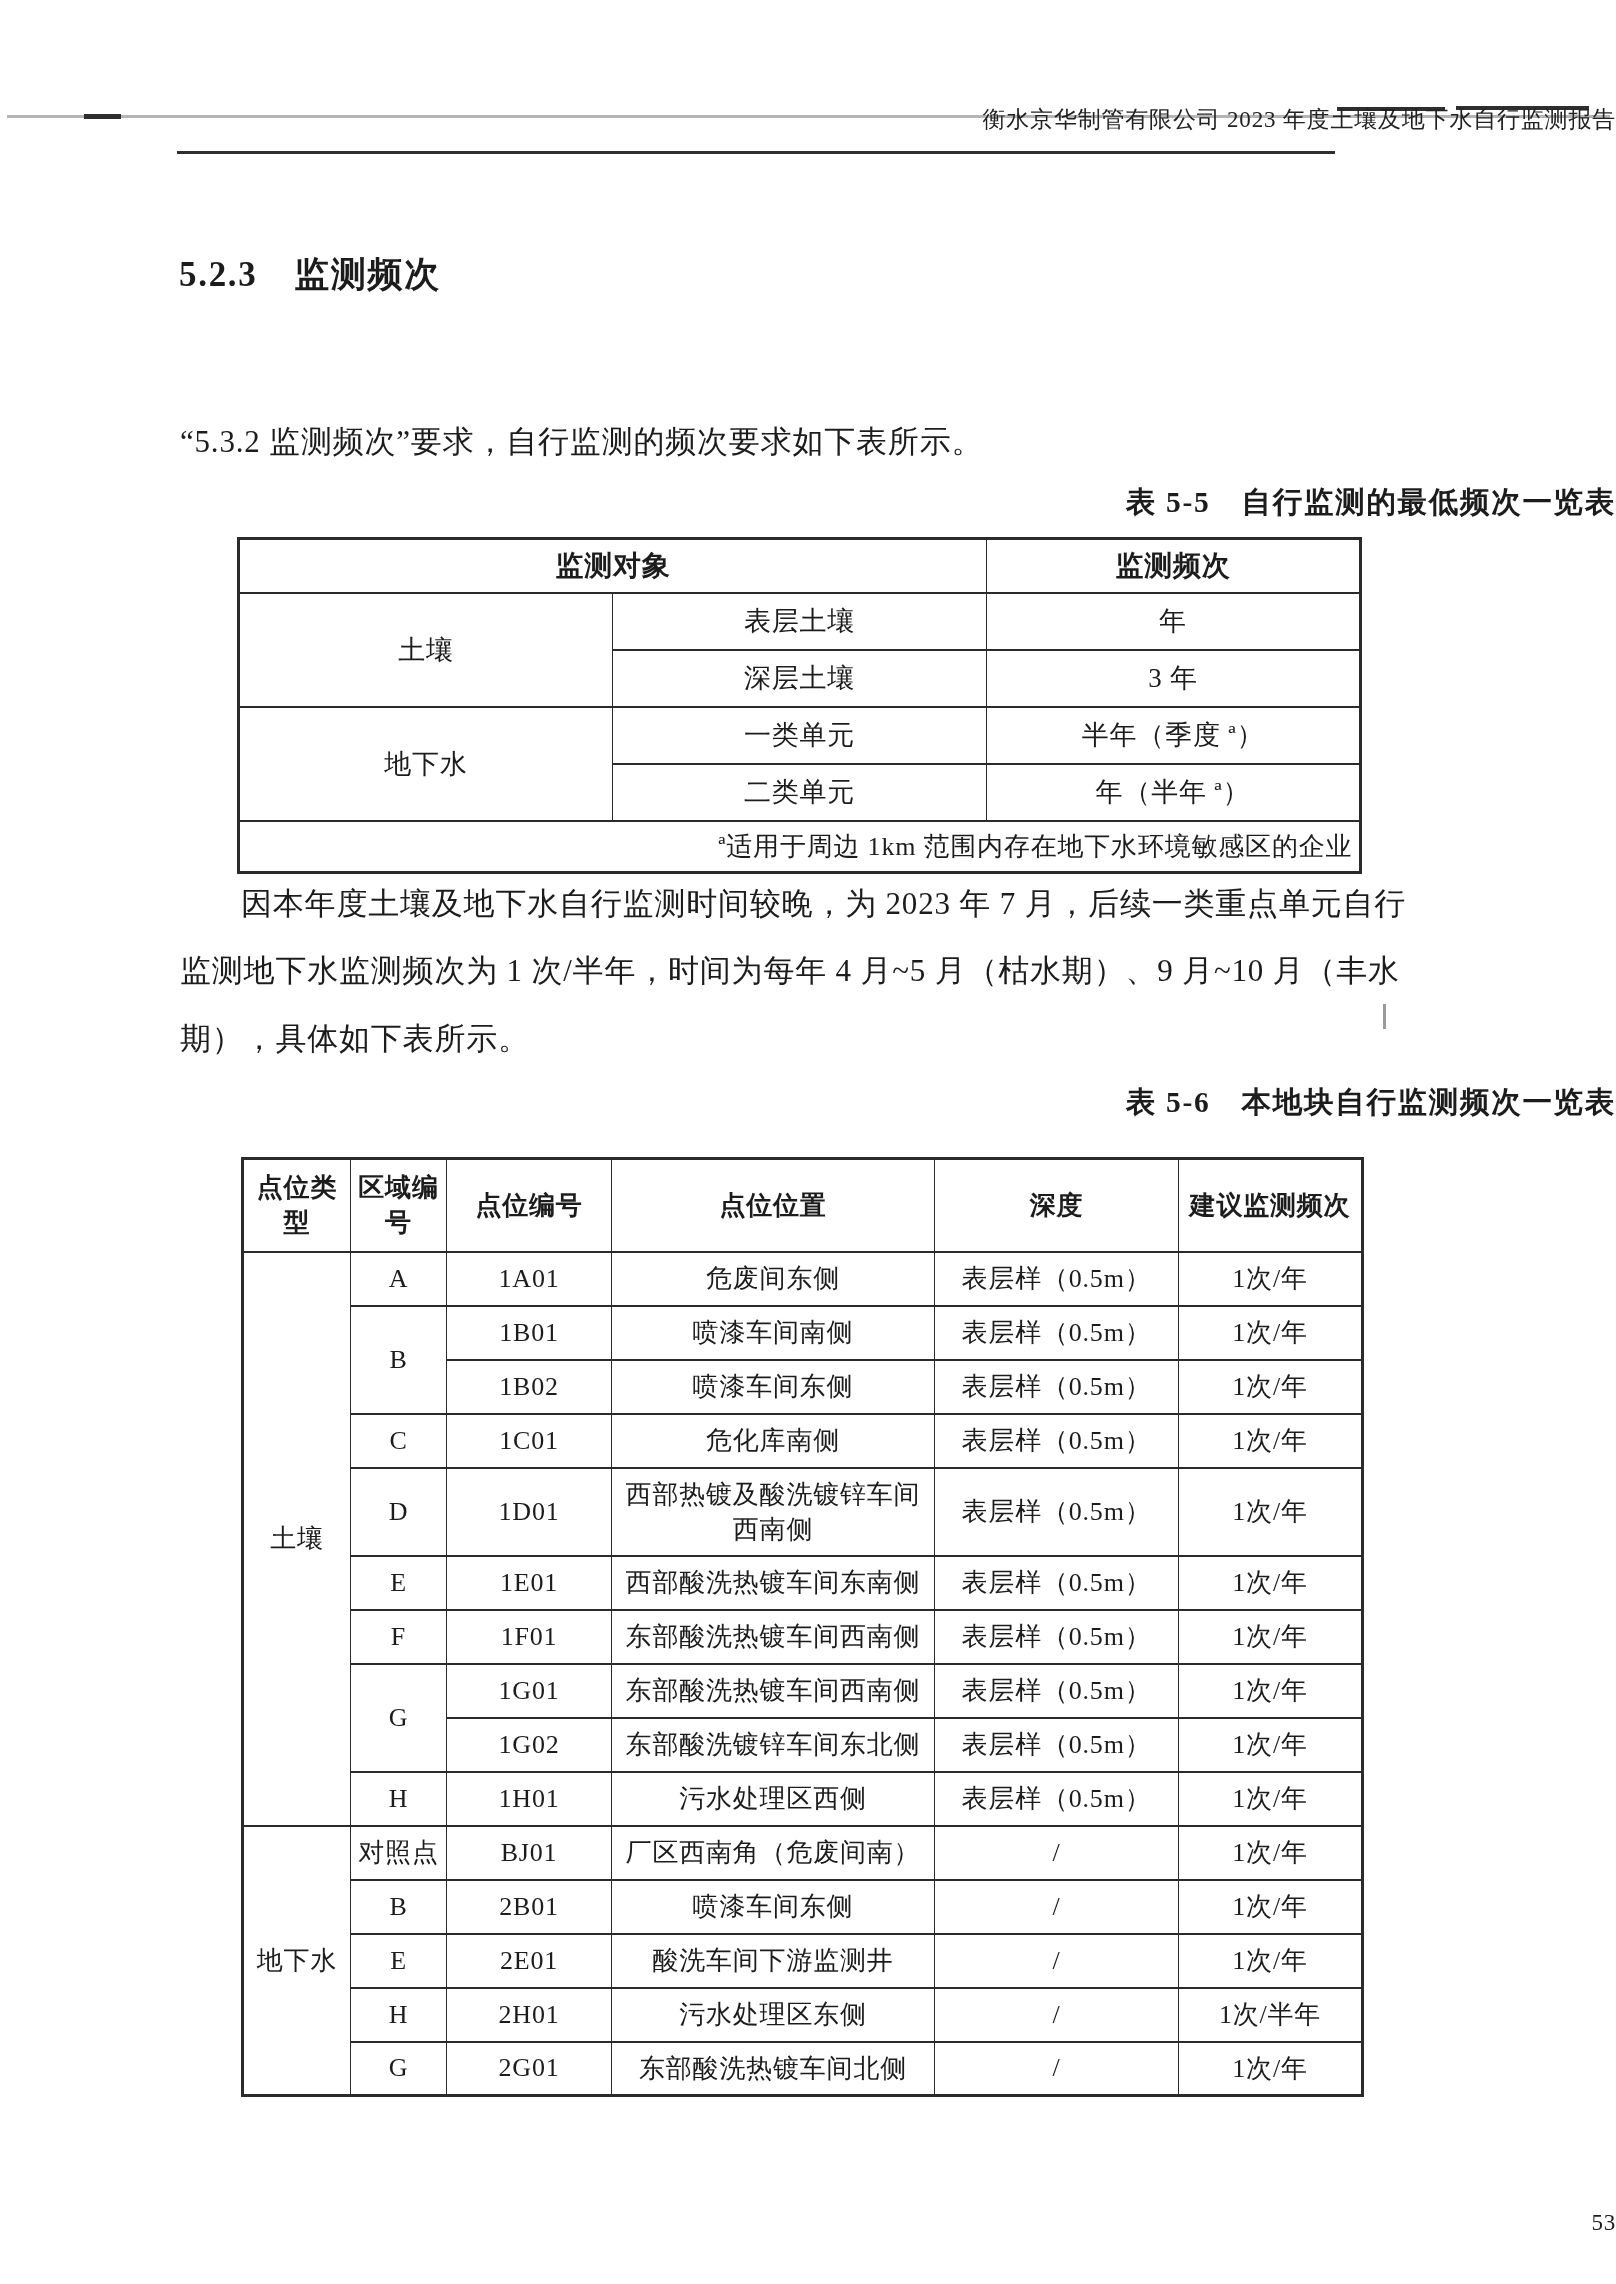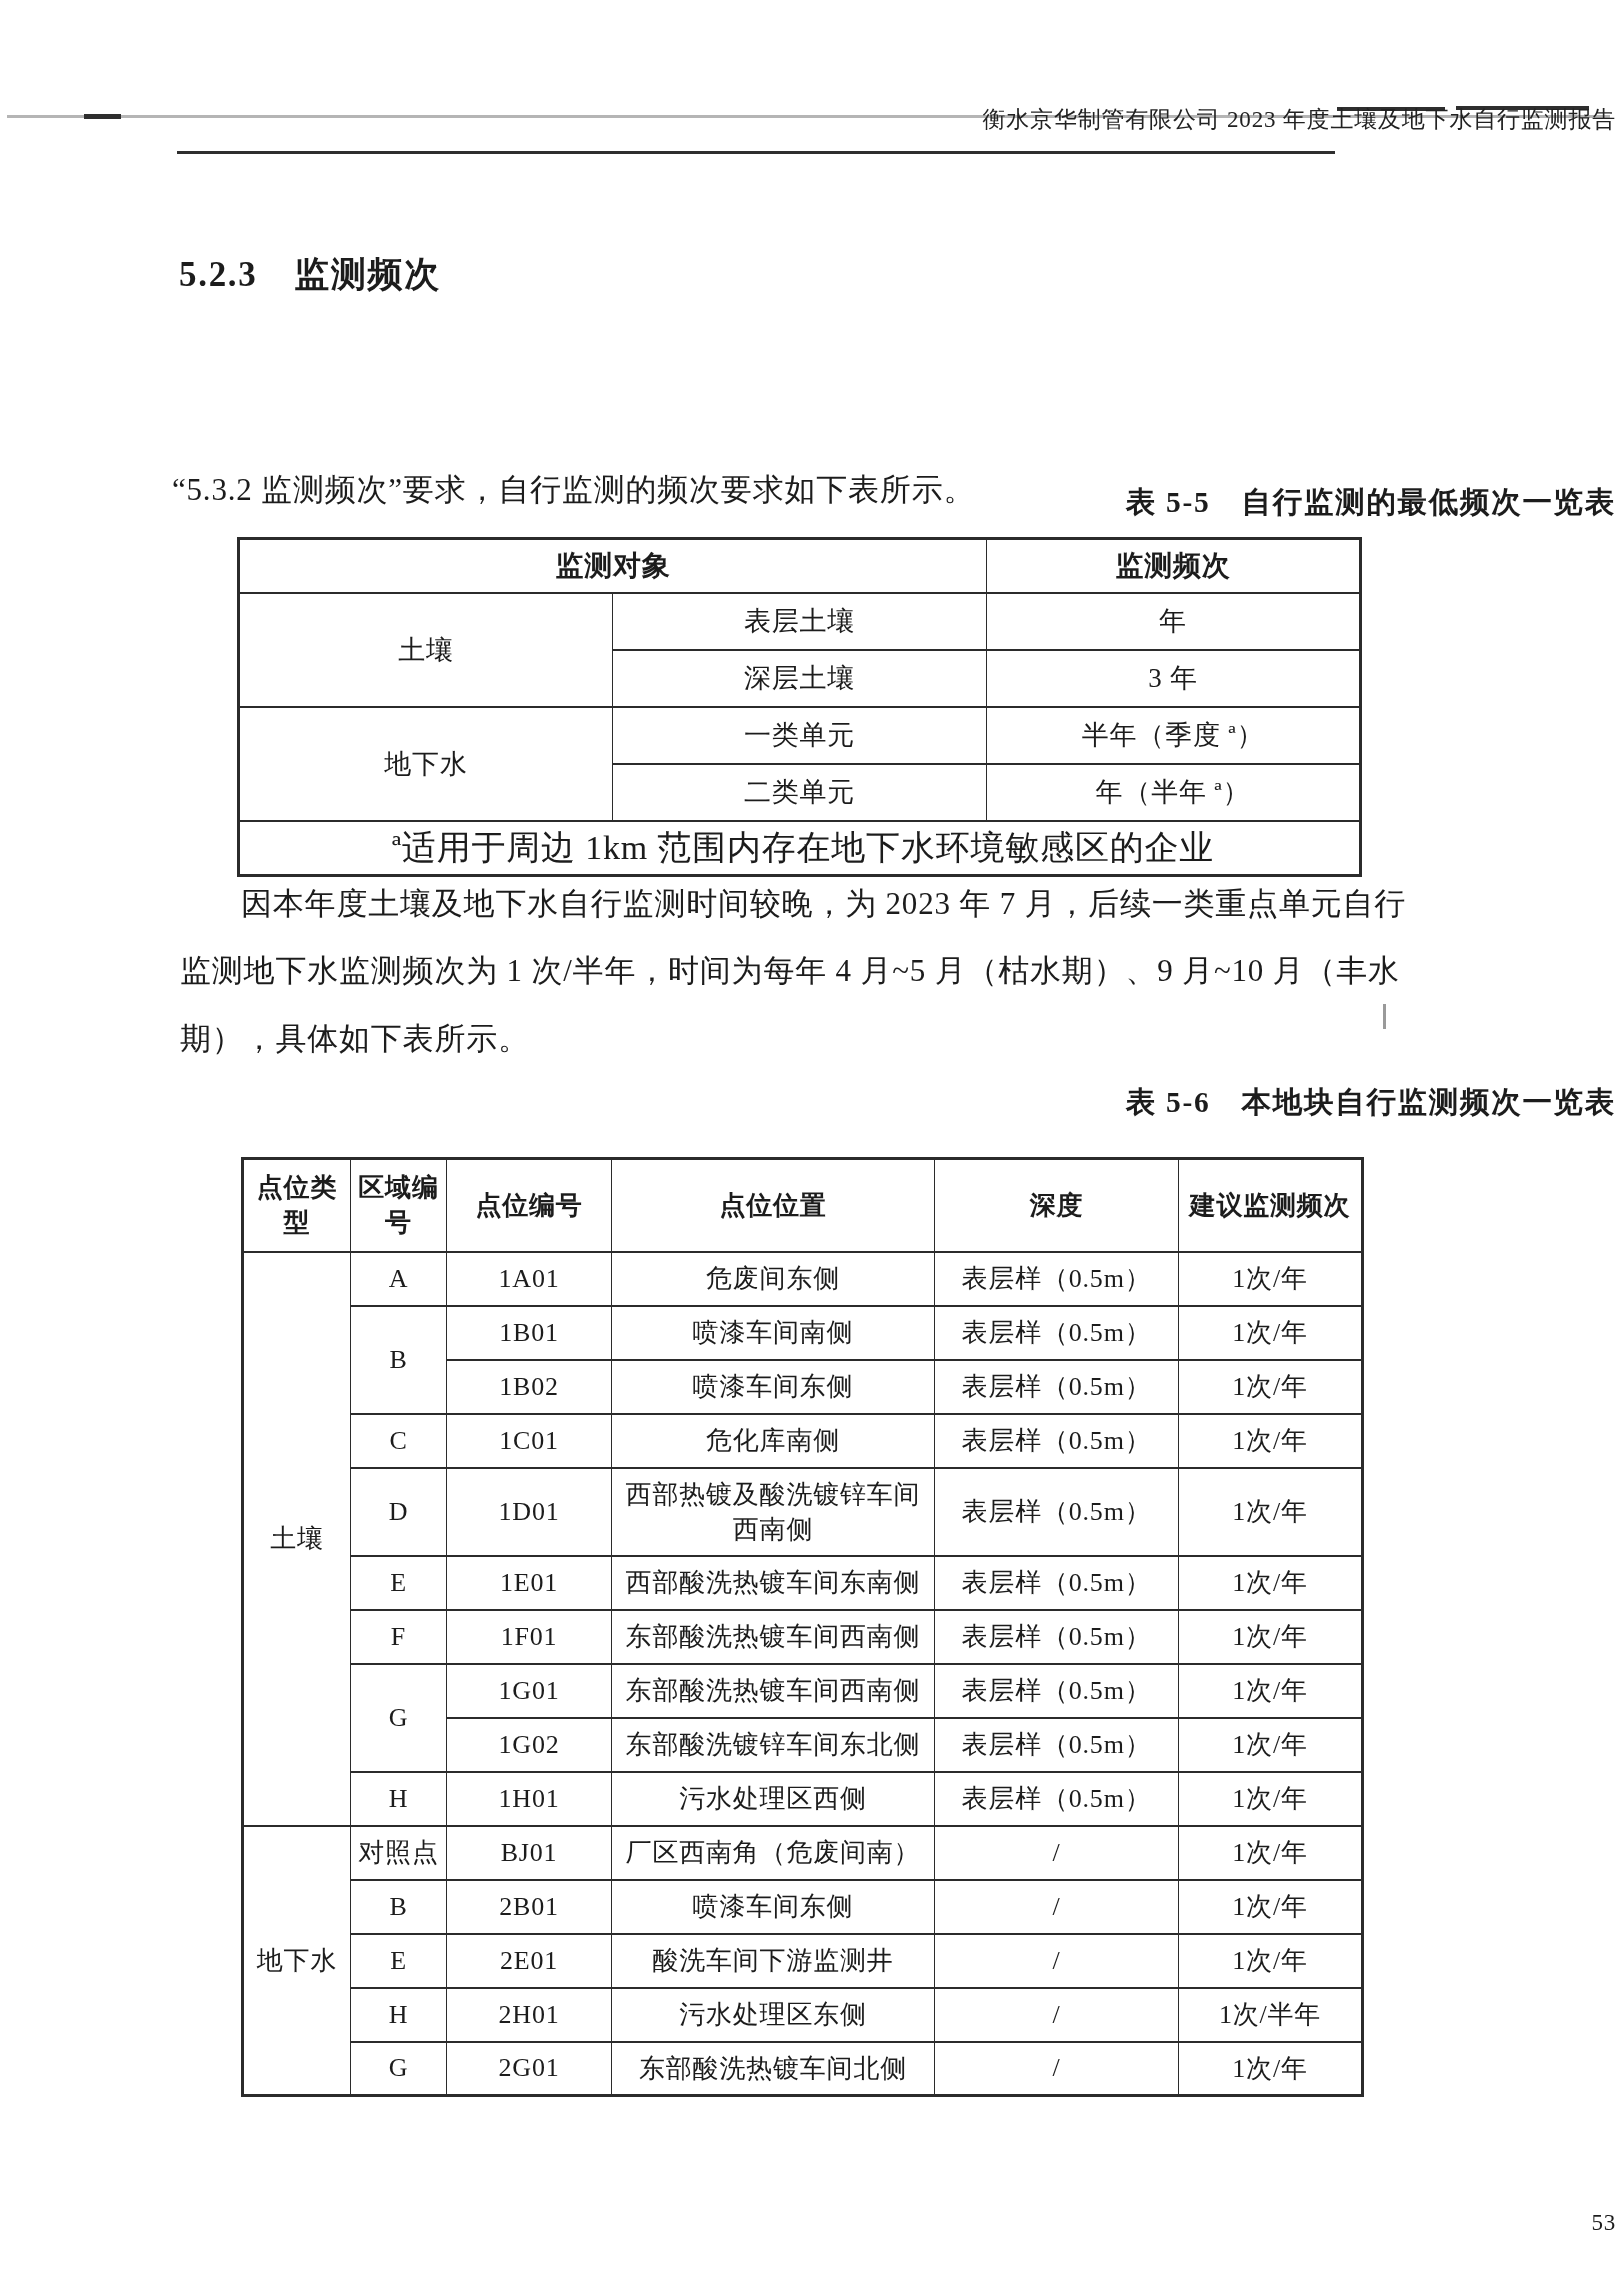--- a/index.html
+++ b/index.html
@@ -28,21 +28,21 @@
            text-align:center; vertical-align:middle; padding:3.4px 6.7px;
            font-size:26px; letter-spacing:0.8px; color:#1c1c1c; }
   th { font-weight:bold; }
 
   .t55 { left:237px; top:537px; width:1121px; }
   .t55 tr.hrow { height:54px; }
   .t55 tr.drow { height:57px; }
   .t55 tr.frow { height:52px; }
   .t55 td { font-size:27px; }
   .t55 th { font-size:28px; }
-  .t55 .footnote-cell { text-align:center; padding-left:13.5px; font-size:34px; }
+  .t55 .footnote-cell { text-align:right; padding-left:13.5px; font-size:26px; }
 
   .t56 { left:241px; top:1126px; width:1120px;margin-top:31px; }
   .t56 tr.hrow { height:93px; }
   .t56 tr.drow { height:54px; }
   .t56 tr.tall { height:88px; }
   .t56 th { line-height:1.35; padding:3.4px 5px; }
 
   .note { left:202px; top:2096px; font-size:29px; font-weight:bold; letter-spacing:0.8px; white-space:nowrap; }
   .page-number { top:2210px; font-size:23px; letter-spacing:0.8px; }
 </style>
@@ -54,21 +54,21 @@
   <div class="rule" style="left:6.7px;    top:115px; width:1603px; height:2.5px;"></div>
   <div class="rule-dark" style="left:84px;  top:114px; width:37px;  height:5px;"></div>
   <div class="rule-dark" style="left:1337px; top:107px; width:108px; height:4.2px;"></div>
   <div class="rule-dark" style="left:1456px; top:106px; width:133px; height:4.2px;"></div>
 
   <div class="abs centered header-title">衡水京华制管有限公司 2023 年度土壤及地下水自行监测报告</div>
   <div class="rule-dark" style="left:177px; top:151px; width:1158px; height:3.4px;"></div>
 
   <div class="abs section-heading">5.2.3　监测频次</div>
 
-  <div class="abs bodyline" style="left:172px; top:423px;margin-top:48px;">“5.3.2 监测频次”要求，自行监测的频次要求如下表所示。</div>
+  <div class="abs bodyline" style="left:180px; top:423px;">“5.3.2 监测频次”要求，自行监测的频次要求如下表所示。</div>
 
   <div class="abs centered tbl-title" style="top:483px;">表 5-5　自行监测的最低频次一览表</div>
 
   <table class="t55">
     <colgroup>
         <col style="width:374px">
         <col style="width:374px">
         <col style="width:374px">
       </colgroup>
     <tbody>

